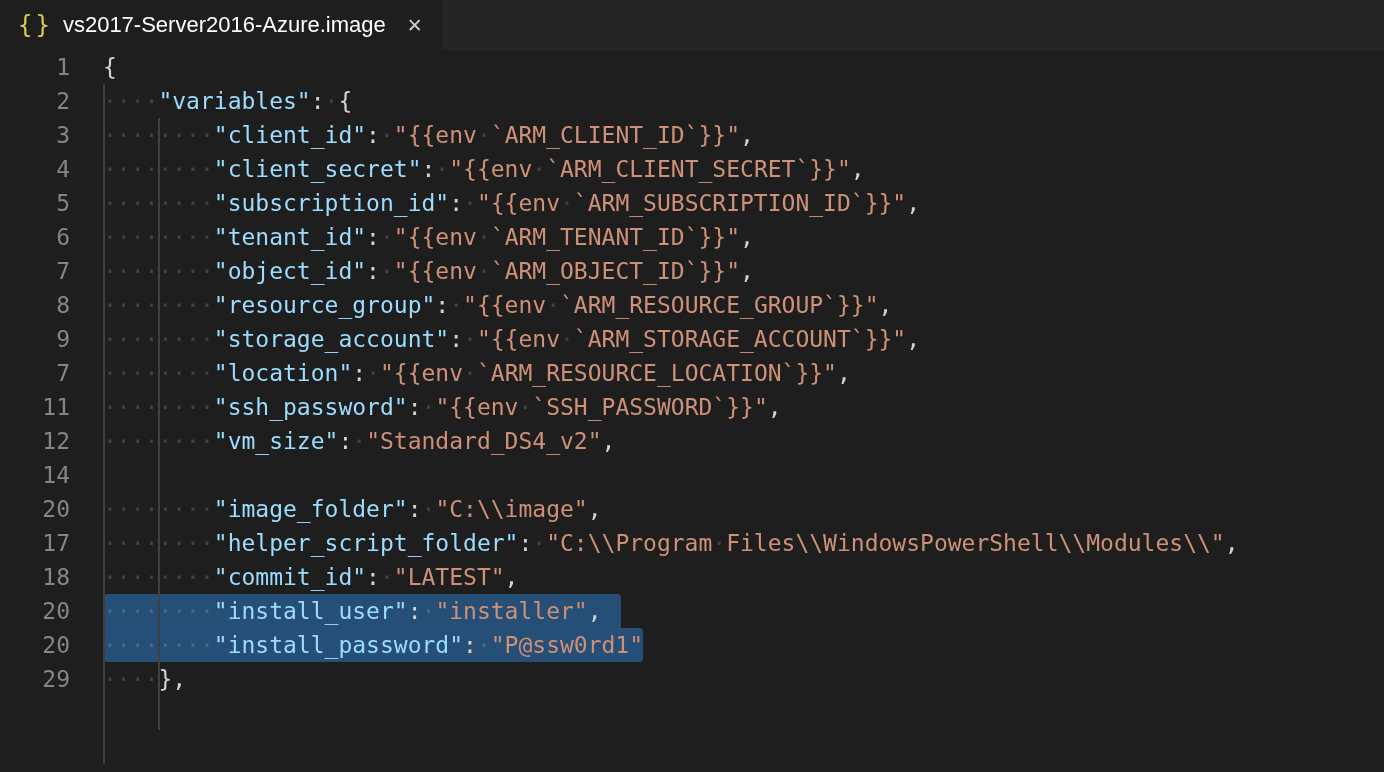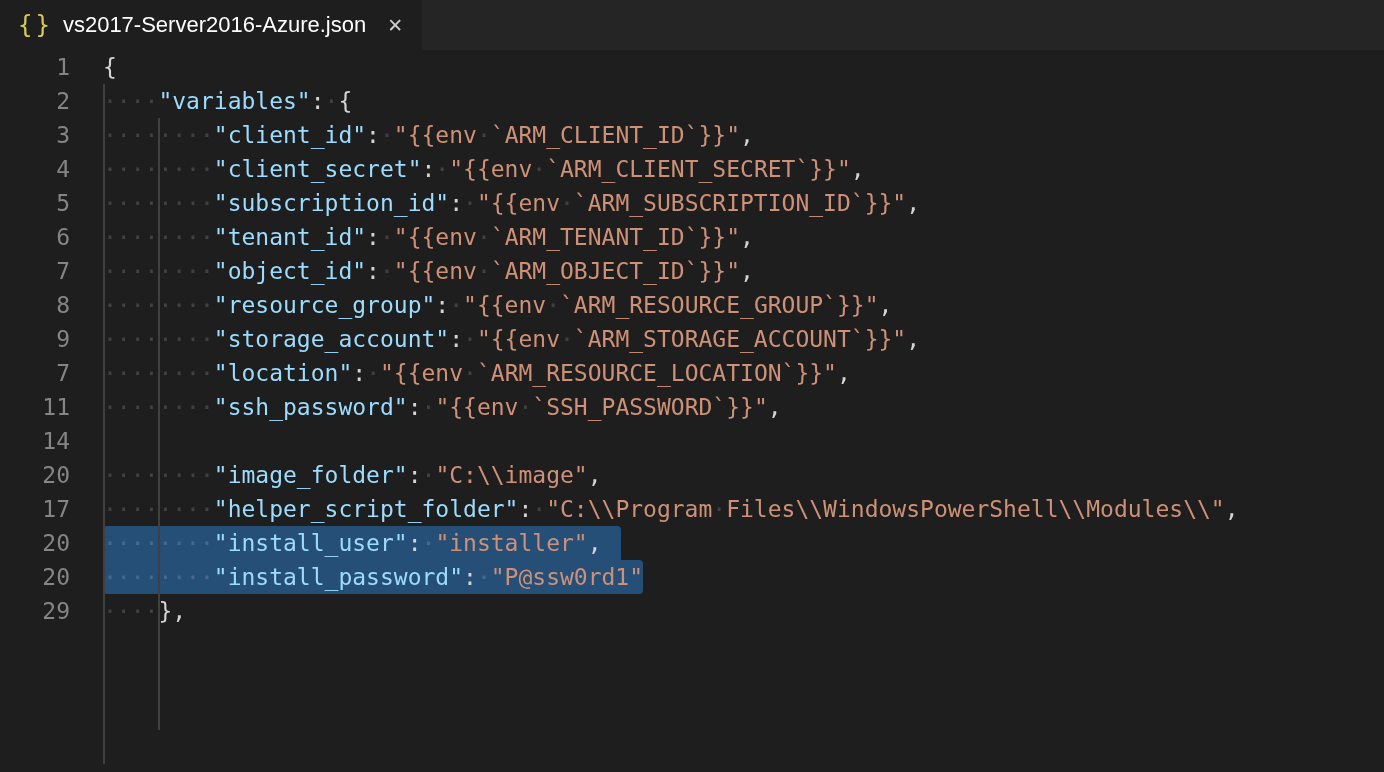--- a/index.html
+++ b/index.html
@@ -81,40 +81,42 @@
   }
   #guide-outer { left:103px; top:34px;  height:680px; }
   #guide-inner { left:158px; top:68px;  height:612px; }
 </style>
 </head>
 <body>
 
 <div class="tabbar">
   <div class="tab">
     <span class="tab-icon">{}</span>
-    <span class="tab-title">vs2017-Server2016-Azure.json</span>
+    <span class="tab-title">vs2017-Server2016-Azure.image</span>
     <span class="tab-close">✕</span>
   </div>
 </div>
 
 <div class="editor">
   <div class="guide" id="guide-outer"></div>
   <div class="guide" id="guide-inner"></div>
   <div id="code-lines">
       <div class="line"><span class="ln">1</span><span class="code"><span class="tk-p">{</span></span></div>
       <div class="line"><span class="ln">2</span><span class="code"><span class="tk-w">····</span><span class="tk-k">"variables"</span><span class="tk-p">:</span><span class="tk-w">·</span><span class="tk-p">{</span></span></div>
       <div class="line"><span class="ln">3</span><span class="code"><span class="tk-w">········</span><span class="tk-k">"client_id"</span><span class="tk-p">:</span><span class="tk-w">·</span><span class="tk-s">"{{env</span><span class="tk-w">·</span><span class="tk-s">`ARM_CLIENT_ID`}}"</span><span class="tk-p">,</span></span></div>
       <div class="line"><span class="ln">4</span><span class="code"><span class="tk-w">········</span><span class="tk-k">"client_secret"</span><span class="tk-p">:</span><span class="tk-w">·</span><span class="tk-s">"{{env</span><span class="tk-w">·</span><span class="tk-s">`ARM_CLIENT_SECRET`}}"</span><span class="tk-p">,</span></span></div>
       <div class="line"><span class="ln">5</span><span class="code"><span class="tk-w">········</span><span class="tk-k">"subscription_id"</span><span class="tk-p">:</span><span class="tk-w">·</span><span class="tk-s">"{{env</span><span class="tk-w">·</span><span class="tk-s">`ARM_SUBSCRIPTION_ID`}}"</span><span class="tk-p">,</span></span></div>
       <div class="line"><span class="ln">6</span><span class="code"><span class="tk-w">········</span><span class="tk-k">"tenant_id"</span><span class="tk-p">:</span><span class="tk-w">·</span><span class="tk-s">"{{env</span><span class="tk-w">·</span><span class="tk-s">`ARM_TENANT_ID`}}"</span><span class="tk-p">,</span></span></div>
       <div class="line"><span class="ln">7</span><span class="code"><span class="tk-w">········</span><span class="tk-k">"object_id"</span><span class="tk-p">:</span><span class="tk-w">·</span><span class="tk-s">"{{env</span><span class="tk-w">·</span><span class="tk-s">`ARM_OBJECT_ID`}}"</span><span class="tk-p">,</span></span></div>
       <div class="line"><span class="ln">8</span><span class="code"><span class="tk-w">········</span><span class="tk-k">"resource_group"</span><span class="tk-p">:</span><span class="tk-w">·</span><span class="tk-s">"{{env</span><span class="tk-w">·</span><span class="tk-s">`ARM_RESOURCE_GROUP`}}"</span><span class="tk-p">,</span></span></div>
       <div class="line"><span class="ln">9</span><span class="code"><span class="tk-w">········</span><span class="tk-k">"storage_account"</span><span class="tk-p">:</span><span class="tk-w">·</span><span class="tk-s">"{{env</span><span class="tk-w">·</span><span class="tk-s">`ARM_STORAGE_ACCOUNT`}}"</span><span class="tk-p">,</span></span></div>
       <div class="line"><span class="ln">7</span><span class="code"><span class="tk-w">········</span><span class="tk-k">"location"</span><span class="tk-p">:</span><span class="tk-w">·</span><span class="tk-s">"{{env</span><span class="tk-w">·</span><span class="tk-s">`ARM_RESOURCE_LOCATION`}}"</span><span class="tk-p">,</span></span></div>
       <div class="line"><span class="ln">11</span><span class="code"><span class="tk-w">········</span><span class="tk-k">"ssh_password"</span><span class="tk-p">:</span><span class="tk-w">·</span><span class="tk-s">"{{env</span><span class="tk-w">·</span><span class="tk-s">`SSH_PASSWORD`}}"</span><span class="tk-p">,</span></span></div>
+      <div class="line"><span class="ln">12</span><span class="code"><span class="tk-w">········</span><span class="tk-k">"vm_size"</span><span class="tk-p">:</span><span class="tk-w">·</span><span class="tk-s">"Standard_DS4_v2"</span><span class="tk-p">,</span></span></div>
       <div class="line"><span class="ln">14</span><span class="code"></span></div>
       <div class="line"><span class="ln">20</span><span class="code"><span class="tk-w">········</span><span class="tk-k">"image_folder"</span><span class="tk-p">:</span><span class="tk-w">·</span><span class="tk-s">"C:\\image"</span><span class="tk-p">,</span></span></div>
       <div class="line"><span class="ln">17</span><span class="code"><span class="tk-w">········</span><span class="tk-k">"helper_script_folder"</span><span class="tk-p">:</span><span class="tk-w">·</span><span class="tk-s">"C:\\Program</span><span class="tk-w">·</span><span class="tk-s">Files\\WindowsPowerShell\\Modules\\"</span><span class="tk-p">,</span></span></div>
+      <div class="line"><span class="ln">18</span><span class="code"><span class="tk-w">········</span><span class="tk-k">"commit_id"</span><span class="tk-p">:</span><span class="tk-w">·</span><span class="tk-s">"LATEST"</span><span class="tk-p">,</span></span></div>
       <div class="line"><span class="ln">20</span><span class="code sel sel-a"><span class="tk-w">········</span><span class="tk-k">"install_user"</span><span class="tk-p">:</span><span class="tk-w">·</span><span class="tk-s">"installer"</span><span class="tk-p">,</span></span></div>
       <div class="line"><span class="ln">20</span><span class="code sel sel-b"><span class="tk-w">········</span><span class="tk-k">"install_password"</span><span class="tk-p">:</span><span class="tk-w">·</span><span class="tk-s">"P@ssw0rd1"</span></span></div>
       <div class="line"><span class="ln">29</span><span class="code"><span class="tk-w">····</span><span class="tk-p">},</span></span></div>
     </div>
 </div>
 
 </body></html>

